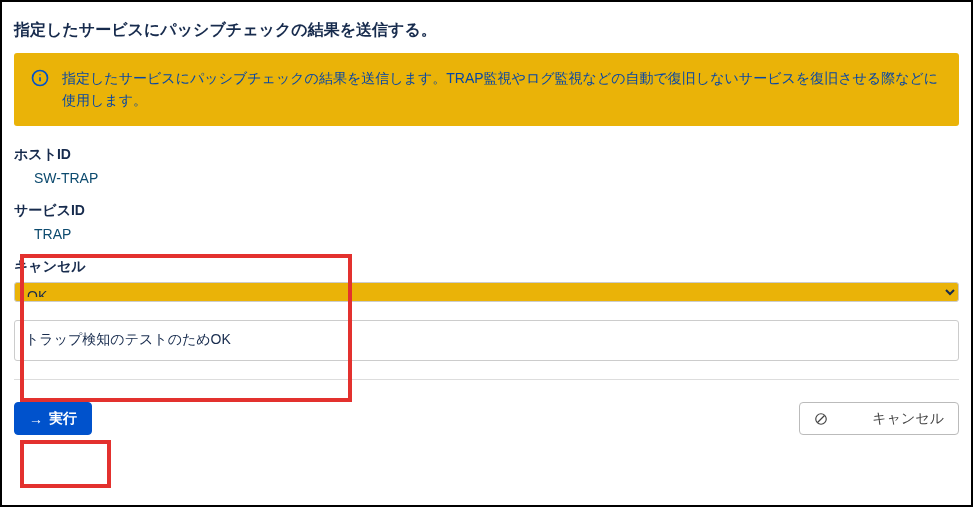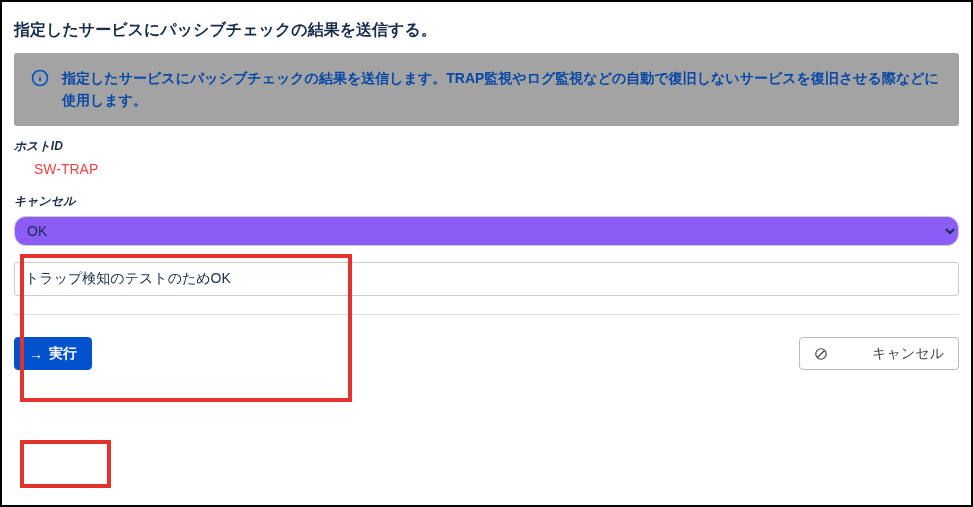--- a/index.html
+++ b/index.html
@@ -17,71 +17,69 @@
     border: 2px solid #000;
     padding: 14px 12px;
     position: relative;
   }
   .title {
     font-size: 16px;
     font-weight: 700;
     margin: 4px 0 12px 0;
   }
   .info-box {
-    background: #a3a3a3;
+    background: #eab308;
     border-radius: 3px;
     padding: 14px 16px;
     display: flex;
     align-items: flex-start;
     gap: 12px;
-    margin-bottom: 12px;
-    font-weight: bold;
+    margin-bottom: 20px;
   }
   .info-icon {
     flex: 0 0 auto;
     width: 20px;
     height: 20px;
     margin-top: 1px;
     color: #0052cc;
   }
   .info-text {
     color: #0747a6;
     line-height: 1.6;
     font-size: 14px;
   }
   .field {
     margin-bottom: 16px;
   }
   .field-label {
     font-weight: 700;
-    font-size: 12px;
+    font-size: 14px;
     margin-bottom: 6px;
-    font-style: italic;
   }
   .field-value {
     padding-left: 20px;
     font-size: 14px;
-    color: #ef4444;
+    color: #0c4a6e;
   }
   .select-wrap {
     width: 100%;
   }
   select.control {
     width: 100%;
-    height: 30px;
+    height: 20px;
     border: 1px solid #ccc;
-    border-radius: 12px;
+    border-radius: 3px;
     padding: 4px 8px;
     font-size: 14px;
-    background: #8b5cf6;
+    background: #eab308;
     color: #172b4d;
   }
   input.control {
     width: 100%;
-    height: 34px;
+    height: 41px;
     border: 1px solid #ccc;
     border-radius: 3px;
     padding: 4px 10px;
     font-size: 14px;
     color: #172b4d;
   }
   .highlight-box1 {
     position: absolute;
     border: 4px solid #e3312e;
     pointer-events: none;
@@ -158,20 +156,24 @@
       </svg>
     </span>
     <div class="info-text">指定したサービスにパッシブチェックの結果を送信します。TRAP監視やログ監視などの自動で復旧しないサービスを復旧させる際などに使用します。</div>
   </div>
 
   <div class="field">
     <div class="field-label">ホストID</div>
     <div class="field-value">SW-TRAP</div>
   </div>
 
+  <div class="field">
+    <div class="field-label">サービスID</div>
+    <div class="field-value">TRAP</div>
+  </div>
 
   <div class="field">
     <div class="field-label">キャンセル</div>
     <div class="select-wrap">
       <select class="control">
         <option>OK</option>
       </select>
     </div>
   </div>
 

